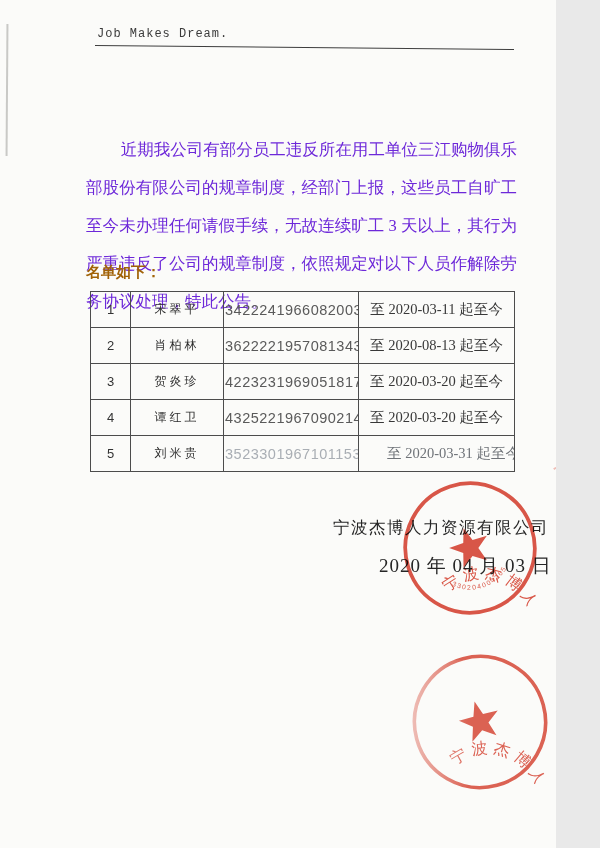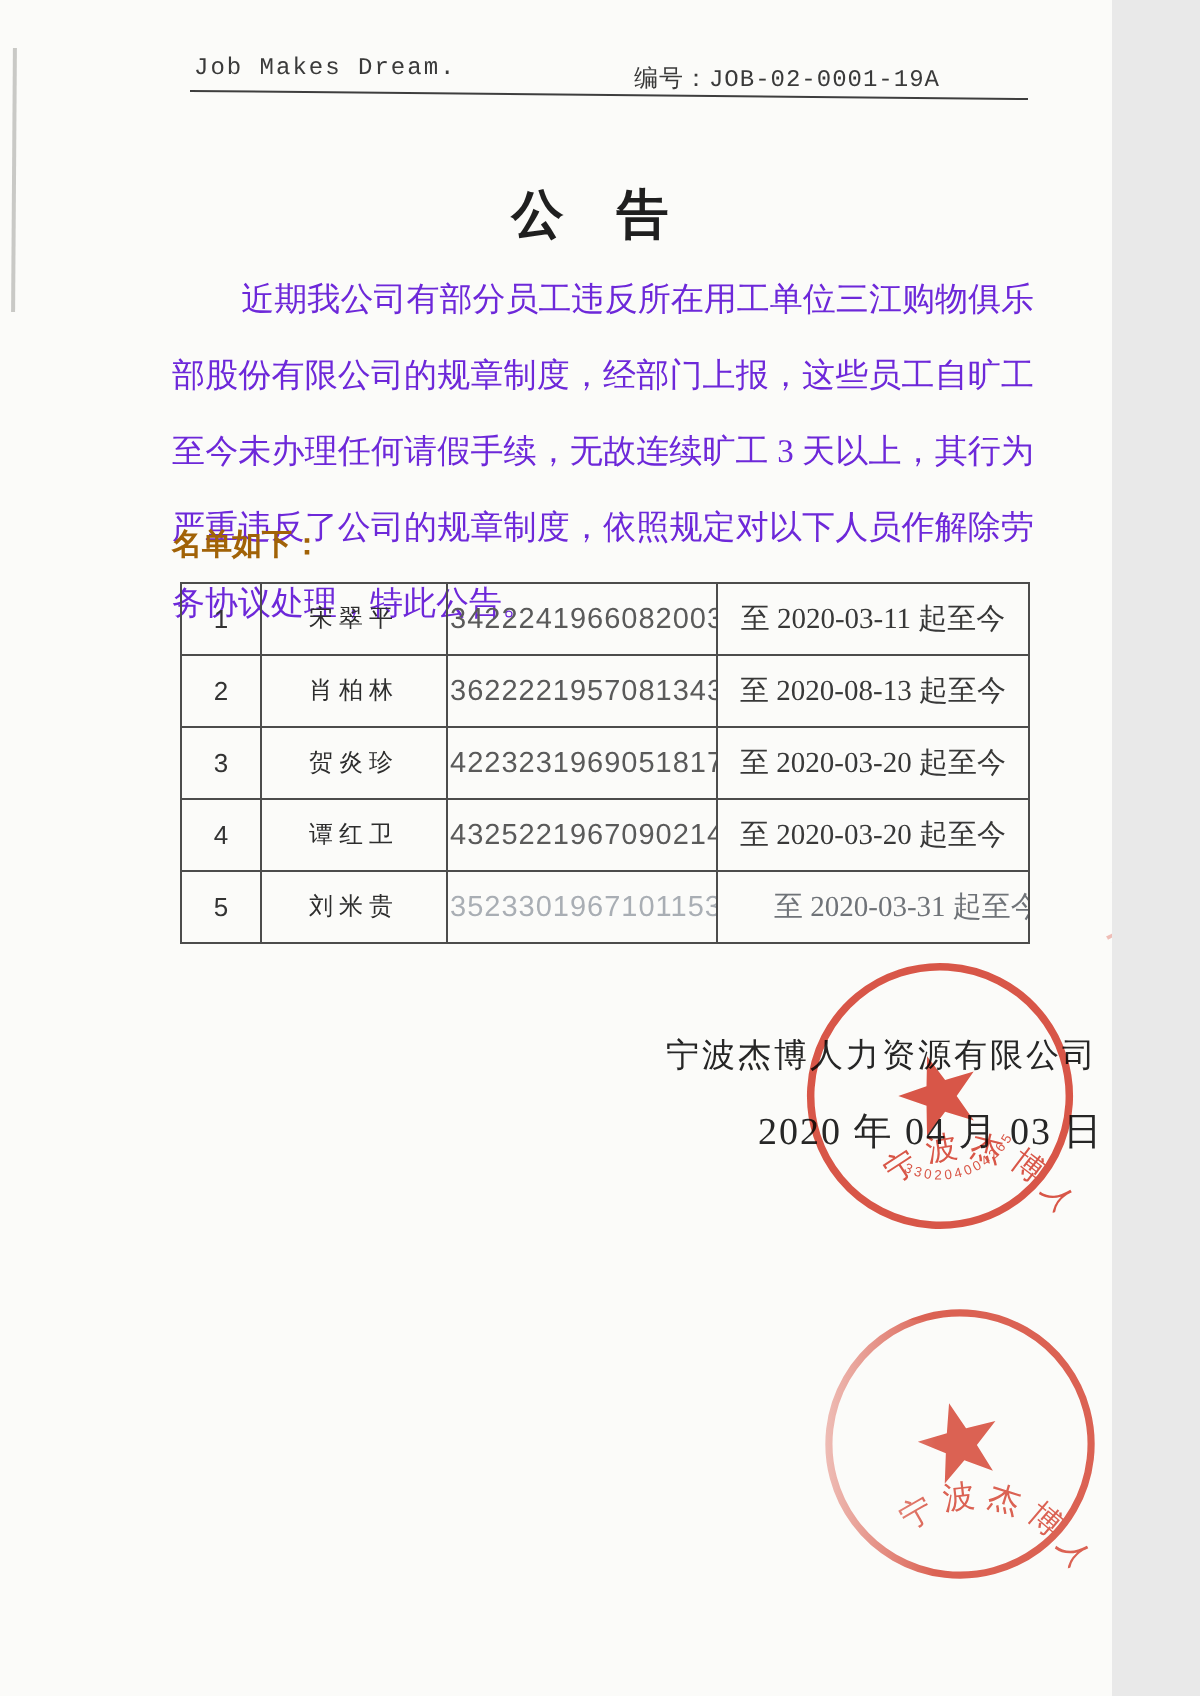--- a/index.html
+++ b/index.html
@@ -98,24 +98,22 @@
   }
 </style>
 </head>
 <body>
 
 <div class="page">
 
   <div class="scan-line"></div>
 
   <div class="hdr-slogan">Job Makes Dream.</div>
-  <div class="hdr-no">编号：JOB-02-0001-19A</div>
   <div class="hdr-rule"></div>
 
-  <div class="doc-title">公  告</div>
   <div class="doc-body">近期我公司有部分员工违反所在用工单位三江购物俱乐部股份有限公司的规章制度，经部门上报，这些员工自旷工至今未办理任何请假手续，无故连续旷工 3 天以上，其行为严重违反了公司的规章制度，依照规定对以下人员作解除劳务协议处理，特此公告。</div>
   <div class="list-label">名单如下：</div>
 
   <table class="roster">
     <colgroup>
       <col style="width:40px">
         <col style="width:93px">
       <col style="width:135px">
         <col style="width:156px">
     </colgroup>

